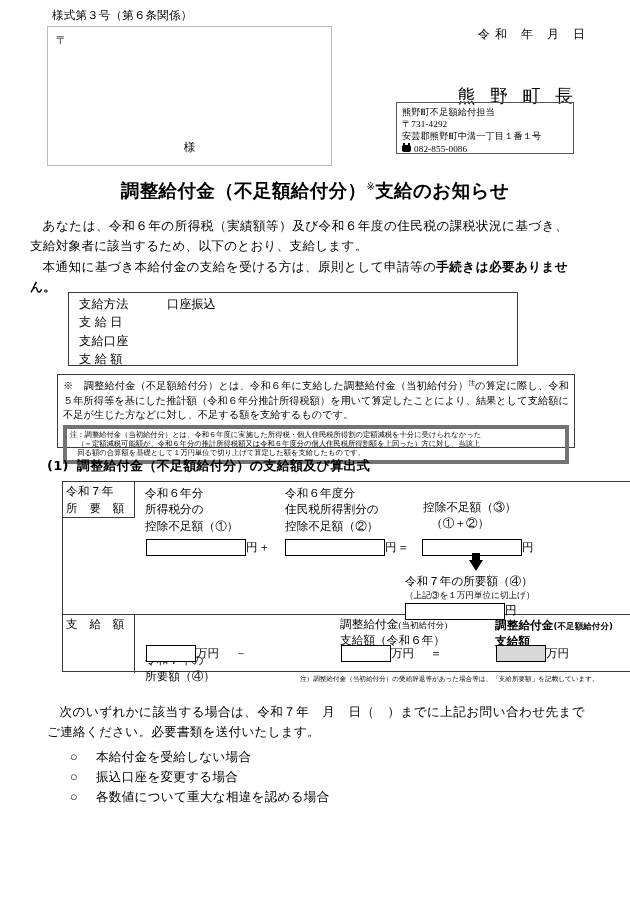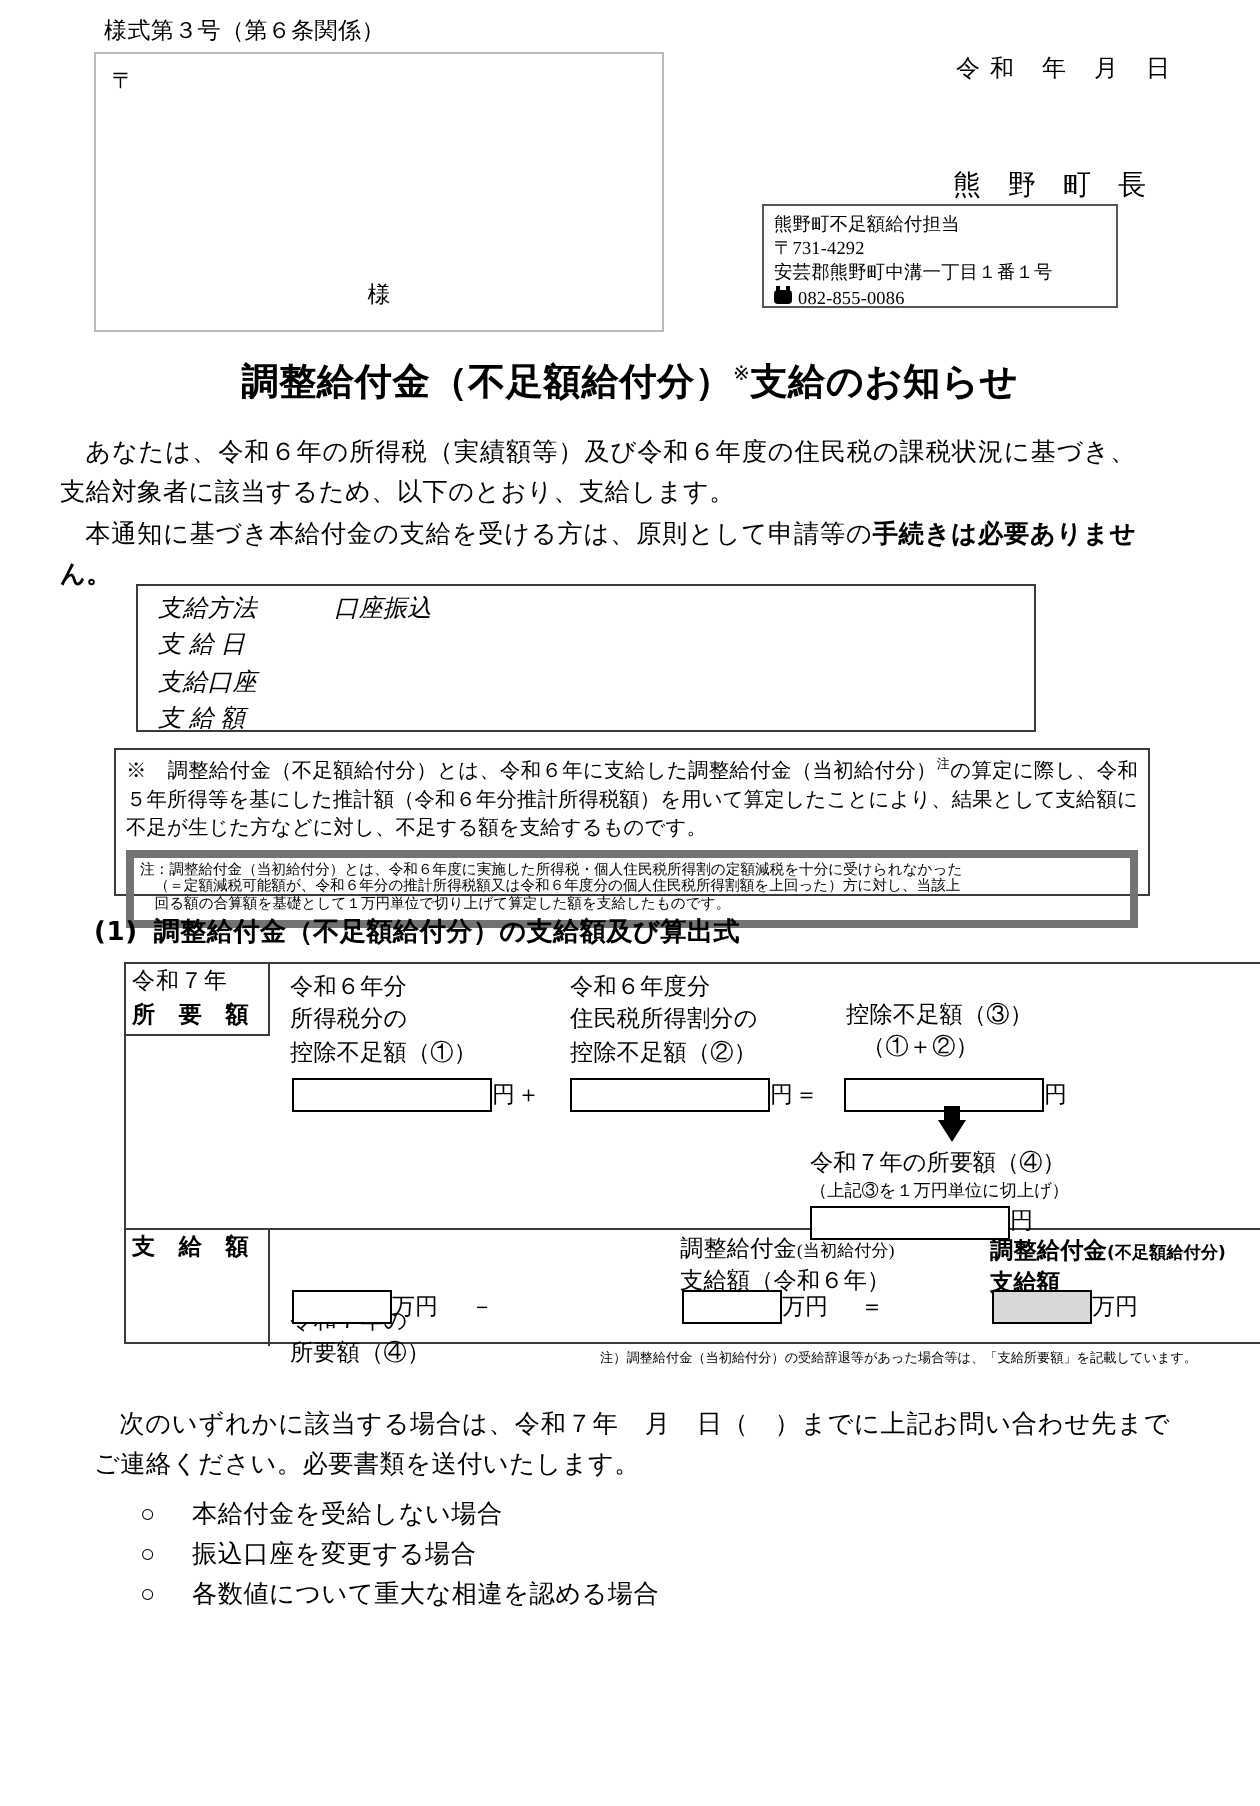--- a/index.html
+++ b/index.html
@@ -61,27 +61,27 @@
     right: 44px;
     top: 26px;
     font-size: 12px;
     letter-spacing: 1px;
     white-space: nowrap;
   }
   .mayor {
     position: absolute;
     right: 52px;
     top: 84px;
-    font-size: 14px;
+    font-size: 18px;
     letter-spacing: 5px;
     white-space: nowrap;
   }
   .contact-box {
     position: absolute;
-    left: 381px;
+    left: 396px;
     top: 102px;
     width: 178px;
     height: 52px;
     border: 1px solid #555;
     box-sizing: border-box;
     padding: 3px 5px 0 5px;
     font-size: 9.2px;
     line-height: 1.33;
     white-space: nowrap;
   }
@@ -135,21 +135,20 @@
     position: absolute;
     left: 68px;
     top: 292px;
     width: 450px;
     height: 74px;
     border: 1px solid #3a3a3a;
     box-sizing: border-box;
     padding: 2px 0 0 10px;
     font-size: 12.2px;
     line-height: 1.5;
-    font-style: italic;
   }
   .pay-row { display: flex; }
   .pay-label { width: 88px; flex: none; letter-spacing: 0.2px;}
 
   
   .note-box {
     position: absolute;
     left: 57px;
     top: 374px;
     width: 518px;
@@ -207,21 +206,21 @@
     left: 0; top: 0;
     width: 72px;
     border-right: 1px solid #3a3a3a;
     border-bottom: 1px solid #3a3a3a;
     box-sizing: border-box;
     font-size: 11.5px;
     line-height: 1.45;
     padding: 1px 0 1px 3px;
   }
   .rowlabel .l { display: block; letter-spacing: 0.5px; }
-  .rowlabel .l.sp { letter-spacing: 4.5px; font-weight: bold; }
+  .rowlabel .l.sp { letter-spacing: 4.5px; }
 
   .col { position: absolute; font-size: 11.6px; line-height: 1.42; letter-spacing: 0.1px; }
   .c1 { left: 82px; top: 4px; }
   .c2 { left: 222px; top: 4px; }
   .c3 { left: 360px; top: 18px; }
   .c3 .ind { padding-left: 8px; }
 
   .inbox {
     display: inline-block;
     border: 1.5px solid #000;

